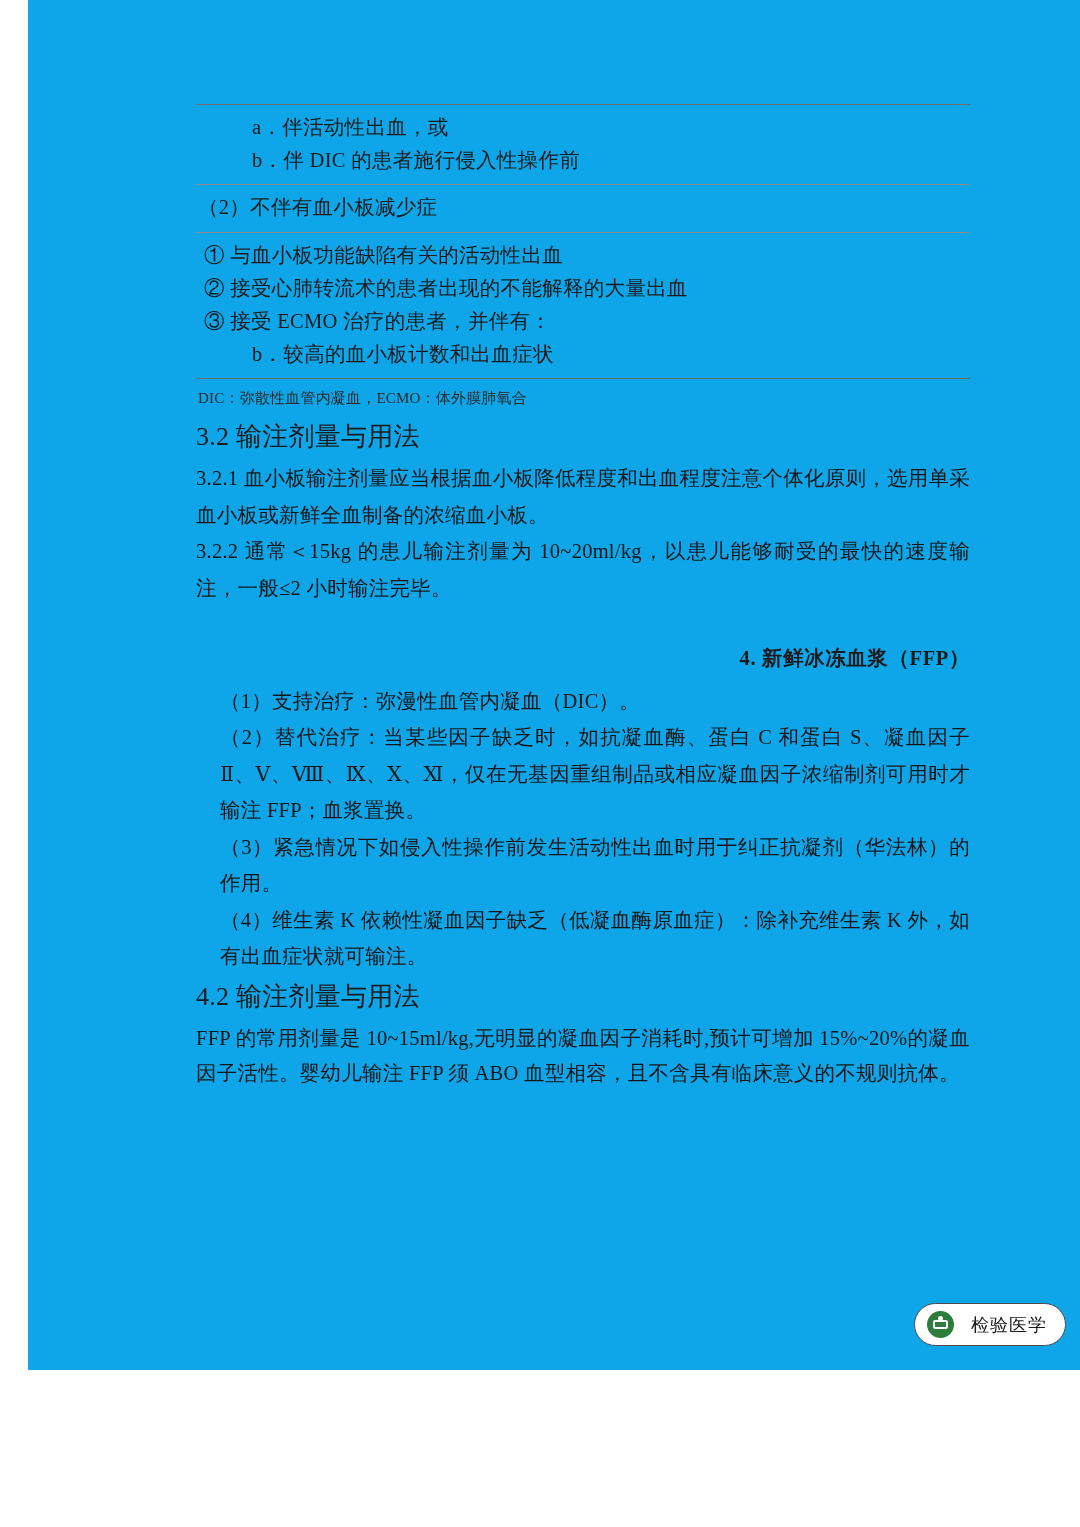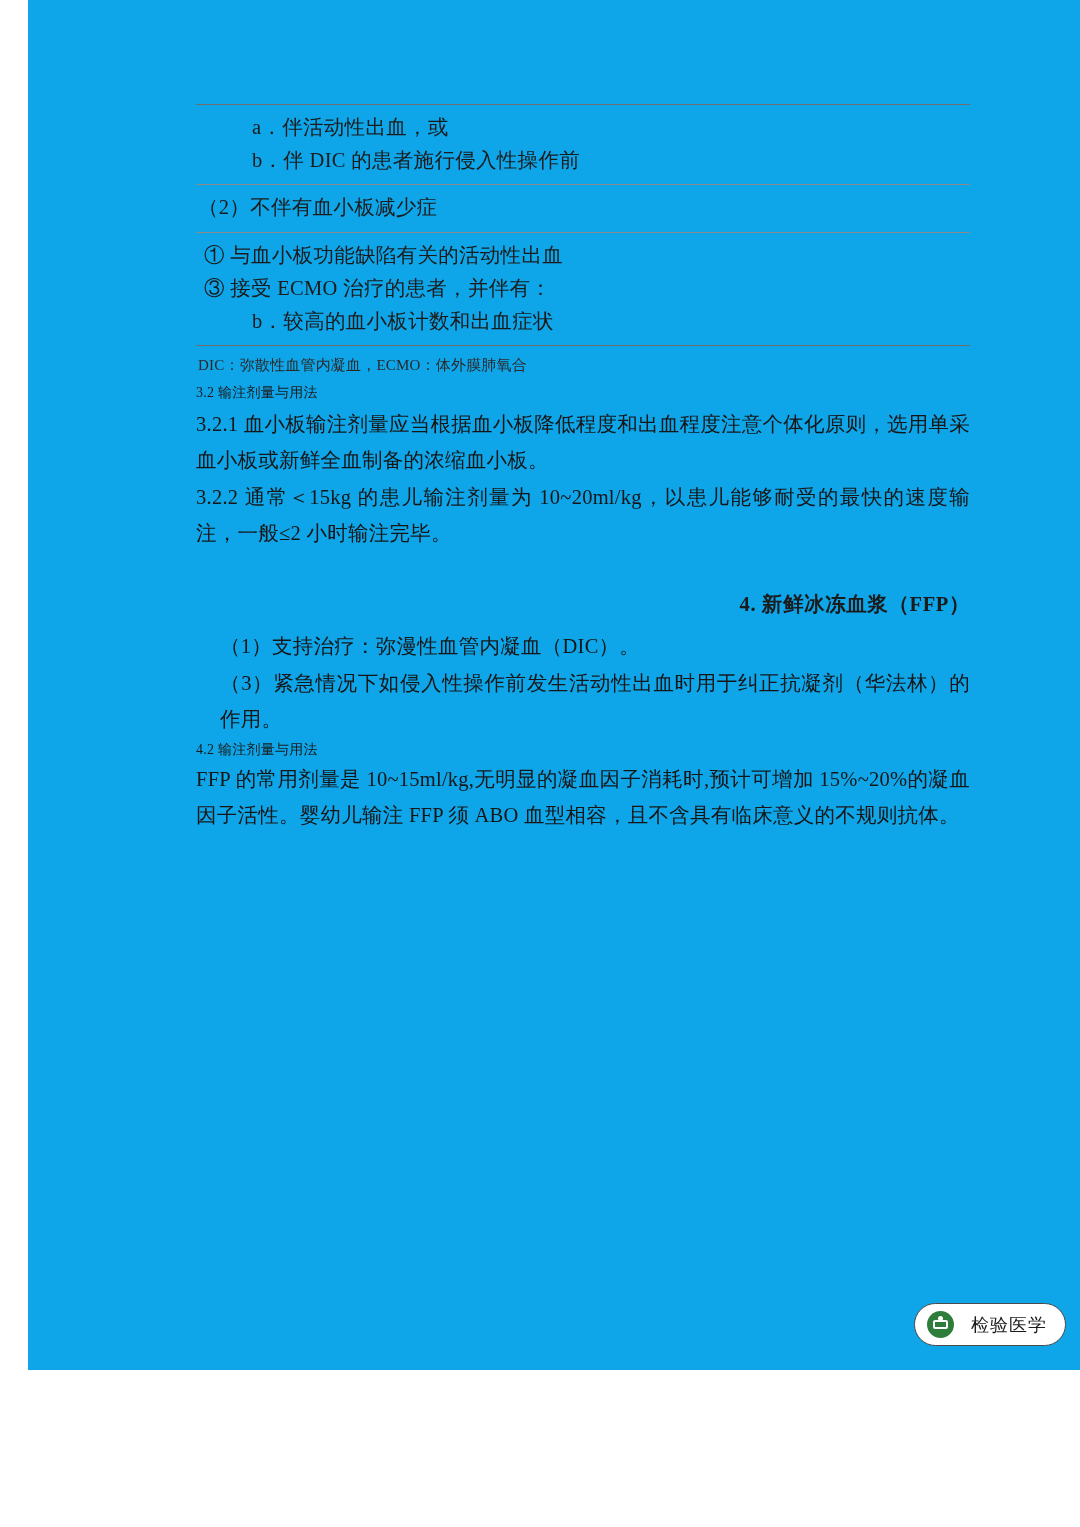--- a/index.html
+++ b/index.html
@@ -70,21 +70,21 @@
     margin: 0;
     font-size: 20.5px;
     line-height: 1.78;
     letter-spacing: 0.25px;
     text-align: justify;
     color: #161616;
   }
   p.tight { line-height: 1.72; }
   .sec-head {
     margin: 0;
-    font-size: 14px;
+    font-size: 26px;
     line-height: 1.78;
     letter-spacing: 0.25px;
   }
   .bold-head {
     font-weight: bold;
     font-size: 20.5px;
     letter-spacing: 0.6px;
     text-align: right;
   }
   .gap-s { height: 6px; }
@@ -149,38 +149,41 @@
         <div class="line ind1">a．伴活动性出血，或</div>
         <div class="line ind1">b．伴 DIC 的患者施行侵入性操作前</div>
       </div>
       <div class="hr-mid"></div>
       <div class="row">
         <div class="line ind0">（2）不伴有血小板减少症</div>
       </div>
       <div class="hr-mid"></div>
       <div class="row">
         <div class="line ind-circ">①  与血小板功能缺陷有关的活动性出血</div>
+        <div class="line ind-circ">②  接受心肺转流术的患者出现的不能解释的大量出血</div>
         <div class="line ind-circ">③  接受 ECMO 治疗的患者，并伴有：</div>
         <div class="line ind1">b．较高的血小板计数和出血症状</div>
       </div>
       <div class="hr-bot"></div>
       <div class="note">DIC：弥散性血管内凝血，ECMO：体外膜肺氧合</div>
     </div>
 
     <div class="sec-head">3.2 输注剂量与用法</div>
     <p class="para">3.2.1 血小板输注剂量应当根据血小板降低程度和出血程度注意个体化原则，选用单采血小板或新鲜全血制备的浓缩血小板。</p>
     <p class="para">3.2.2   通常＜15kg 的患儿输注剂量为 10~20ml/kg，以患儿能够耐受的最快的速度输注，一般≤2 小时输注完毕。</p>
 
     <div class="gap-l"></div>
 
     <div class="sec-head bold-head">4. 新鲜冰冻血浆（FFP）</div>
     <div class="gap-s"></div>
 
     <p class="para hang">（1）支持治疗：弥漫性血管内凝血（DIC）。</p>
+    <p class="para hang">（2）替代治疗：当某些因子缺乏时，如抗凝血酶、蛋白 C 和蛋白 S、凝血因子Ⅱ、Ⅴ、Ⅷ、Ⅸ、Ⅹ、Ⅺ，仅在无基因重组制品或相应凝血因子浓缩制剂可用时才输注 FFP；血浆置换。</p>
     <p class="para hang">（3）紧急情况下如侵入性操作前发生活动性出血时用于纠正抗凝剂（华法林）的作用。</p>
+    <p class="para hang">（4）维生素 K 依赖性凝血因子缺乏（低凝血酶原血症）：除补充维生素 K 外，如有出血症状就可输注。</p>
 
     <div class="sec-head">4.2 输注剂量与用法</div>
     <p class="para tight">FFP 的常用剂量是 10~15ml/kg,无明显的凝血因子消耗时,预计可增加 15%~20%的凝血因子活性。婴幼儿输注 FFP 须 ABO 血型相容，且不含具有临床意义的不规则抗体。</p>
 
   </div>
 
   <div class="badge">
     <span class="badge-logo"></span>
     <span class="badge-text">检验医学</span>
   </div>

